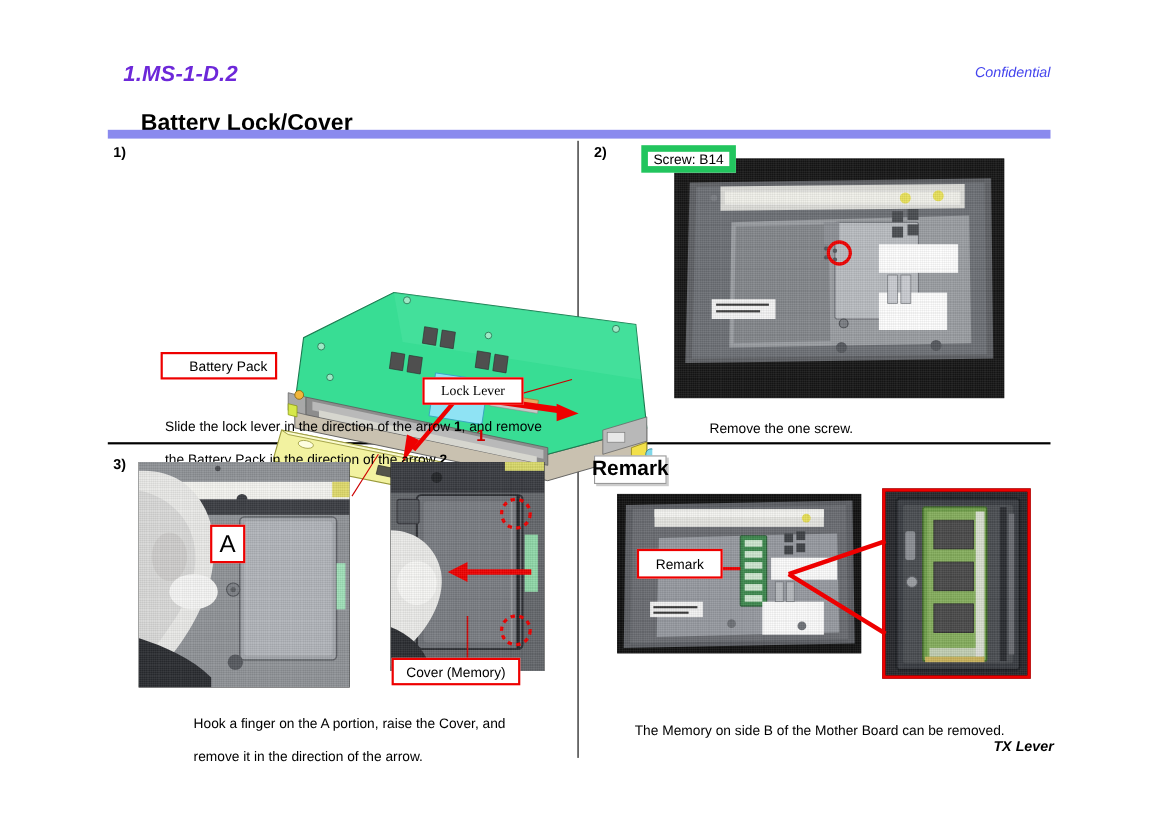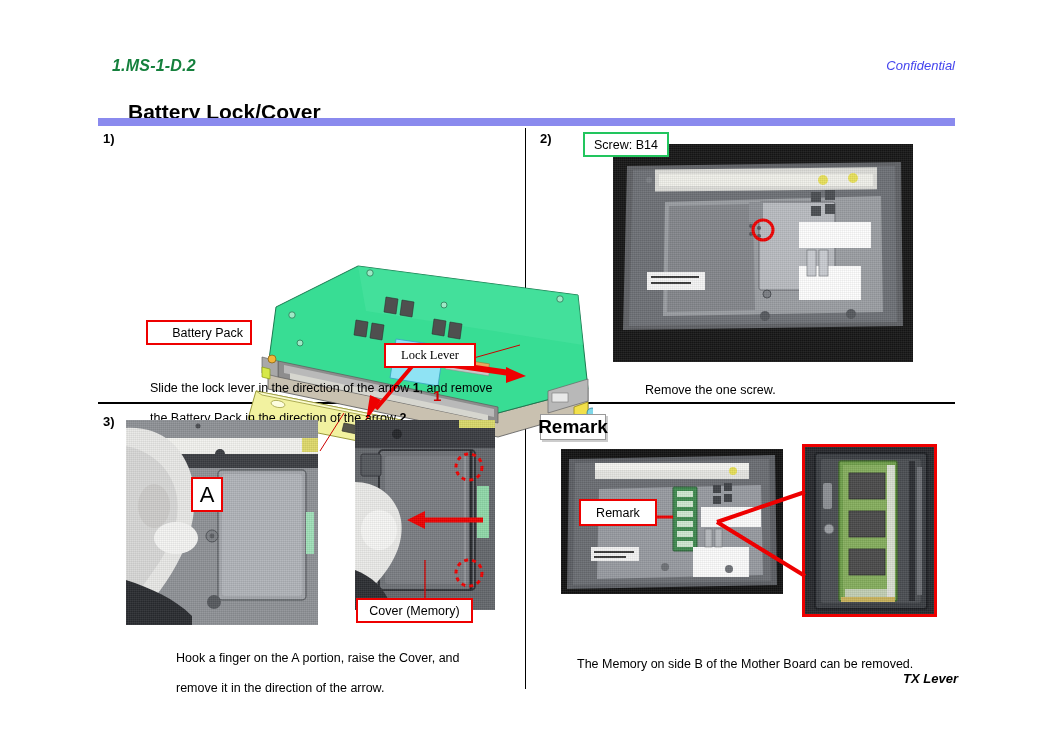--- a/index.html
+++ b/index.html
@@ -14,24 +14,24 @@
     position: relative;
     font-family: "Liberation Sans", sans-serif;
     color: #000000;
     overflow: hidden;
   }
 
   
   #doc-code {
     position: absolute;
     left: 112px; top: 57px;
-    font-size: 16px;
+    font-size: 20px;
     font-weight: bold;
     font-style: italic;
-    color: #15803d;
+    color: #6d28d9;
     letter-spacing: .2px;
     white-space: nowrap;
   }
   #confidential {
     position: absolute;
     right: 98px; top: 58px;
     font-size: 13px;
     font-style: italic;
     color: #4444ee;
     white-space: nowrap;
@@ -87,21 +87,21 @@
     font-size: 12.5px;
     color: #000;
     display: flex;
     align-items: center;
     justify-content: center;
     box-sizing: border-box;
     white-space: nowrap;
     padding: 0 7px;
   }
   .callout.red   { border: 2px solid #ee0000; }
-  .callout.blue  { border: 2px solid #22c55e; }
+  .callout.blue  { border: 6px solid #22c55e; }
   .callout.gray  {
     border: 1px solid #999;
     box-shadow: 2px 2px 0 #cccccc;
     font-weight: bold;
     font-size: 19px;
   }
 
   
   .photo {
     position: absolute;

